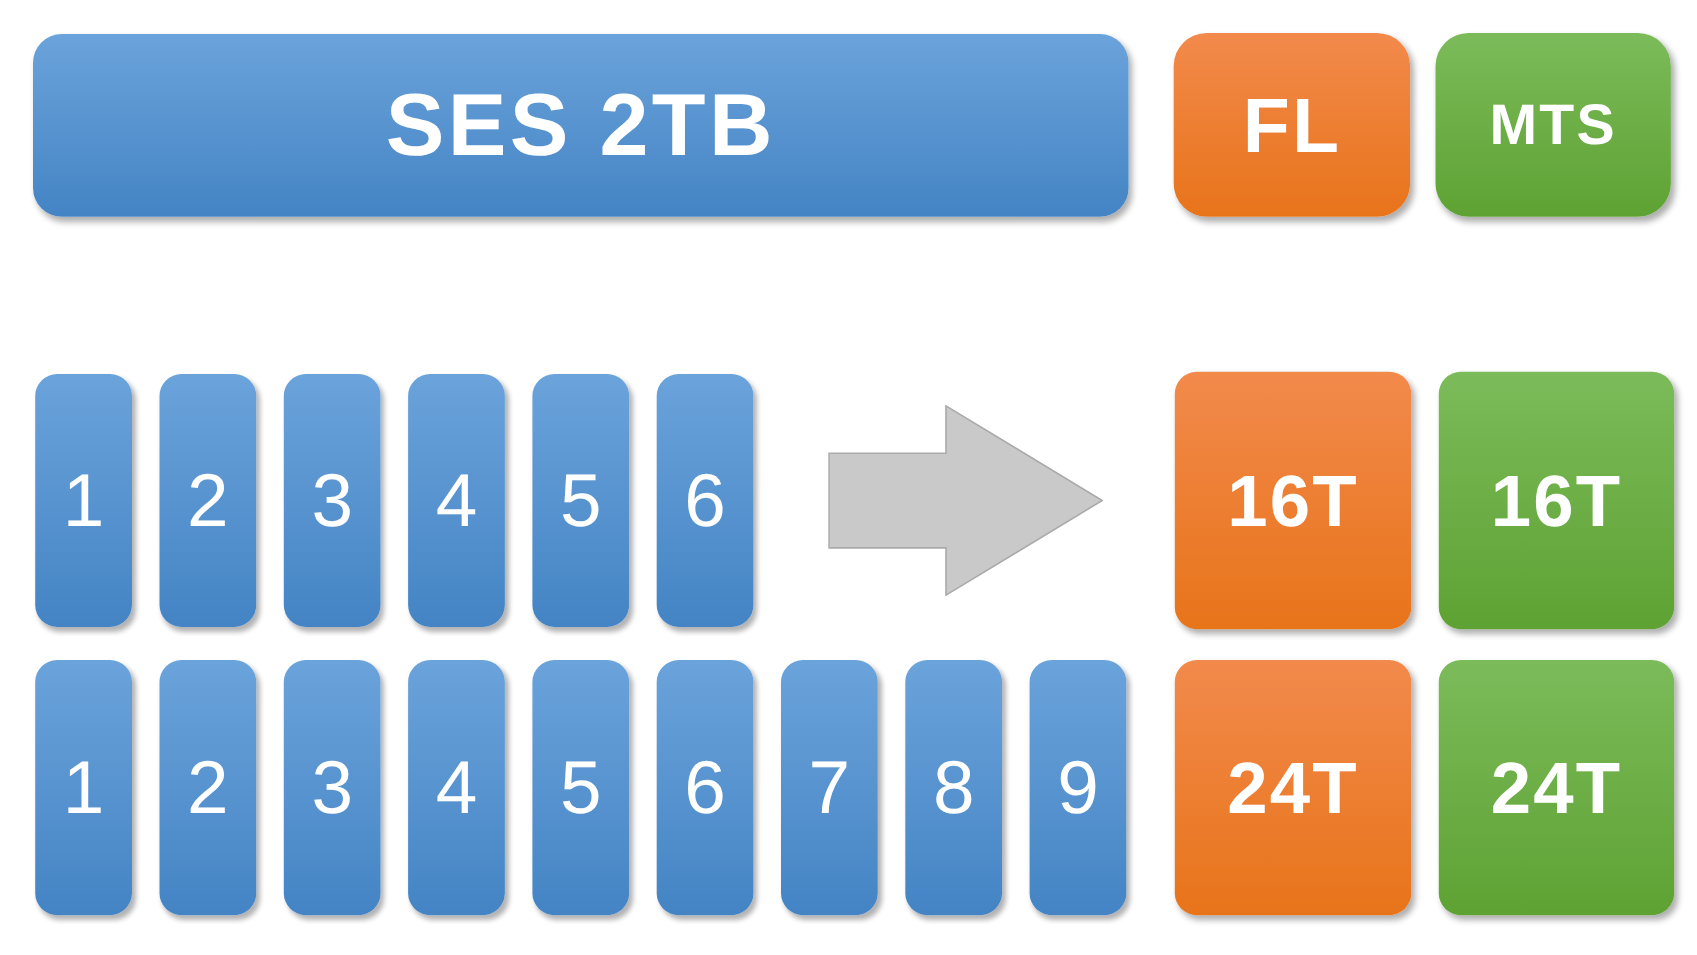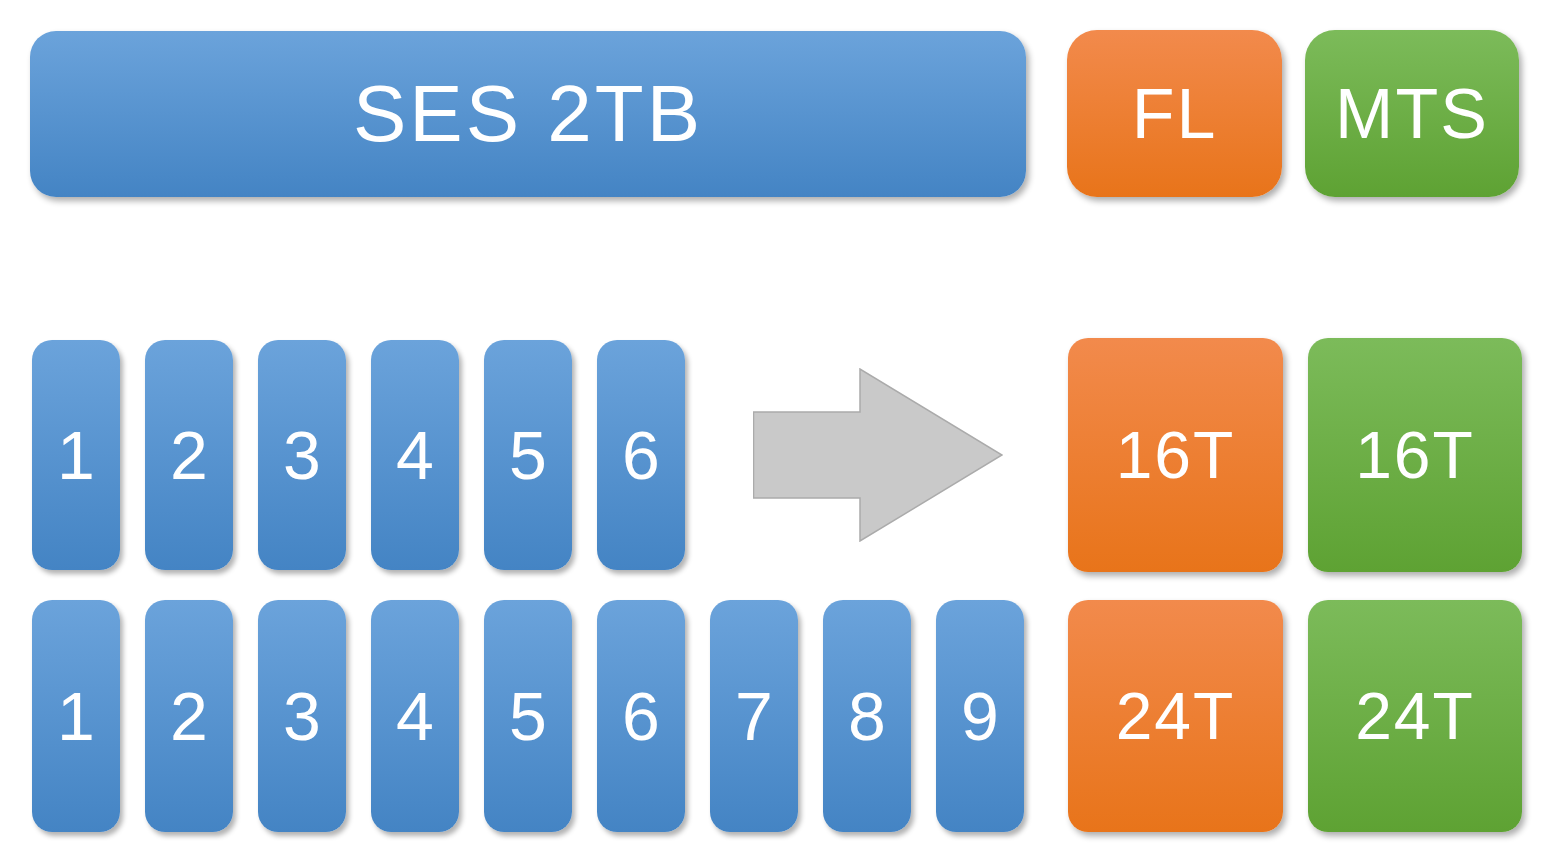--- a/index.html
+++ b/index.html
@@ -8,37 +8,37 @@
     background: #ffffff;
     font-family: "Liberation Sans", sans-serif;
     overflow: hidden;
   }
   #stage { position: relative; width: 1543px; height: 868px; }
 
   .panel {
     position: absolute;
     display: flex; align-items: center; justify-content: center;
     color: #ffffff;
-    font-weight: 400;
+    font-weight: 700;
     letter-spacing: 2px;
     box-shadow: 3px 4px 6px rgba(0,0,0,0.32);
     box-sizing: border-box;
     user-select: none;
   }
   .blue   { background: linear-gradient(180deg, var(--blue-top), var(--blue-bottom)); }
   .orange { background: linear-gradient(180deg, var(--orange-top), var(--orange-bottom)); }
   .green  { background: linear-gradient(180deg, var(--green-top), var(--green-bottom)); }
 
   
   .ses-block { left: 30px; top: 31px; width: 996px; height: 166px;
                border-radius: 26px; font-size: 80px; letter-spacing: 3px; }
   .fl-head   { left: 1067px; top: 30px; width: 215px; height: 167px;
                border-radius: 30px; font-size: 70px; }
   .mts-head  { left: 1305px; top: 30px; width: 214px; height: 167px;
-               border-radius: 30px; font-size: 70px; }
+               border-radius: 30px; font-size: 52px; }
 
   
   .bar-row { position: absolute; display: flex; gap: 25px; }
   .row-1 { left: 32px; top: 340px; }
   .row-2 { left: 32px; top: 600px; }
   .bar {
     width: 88px; border-radius: 20px;
     display: flex; align-items: center; justify-content: center;
     color: #ffffff; font-size: 68px; font-weight: 300;
     background: linear-gradient(180deg, var(--blue-top), var(--blue-bottom));

